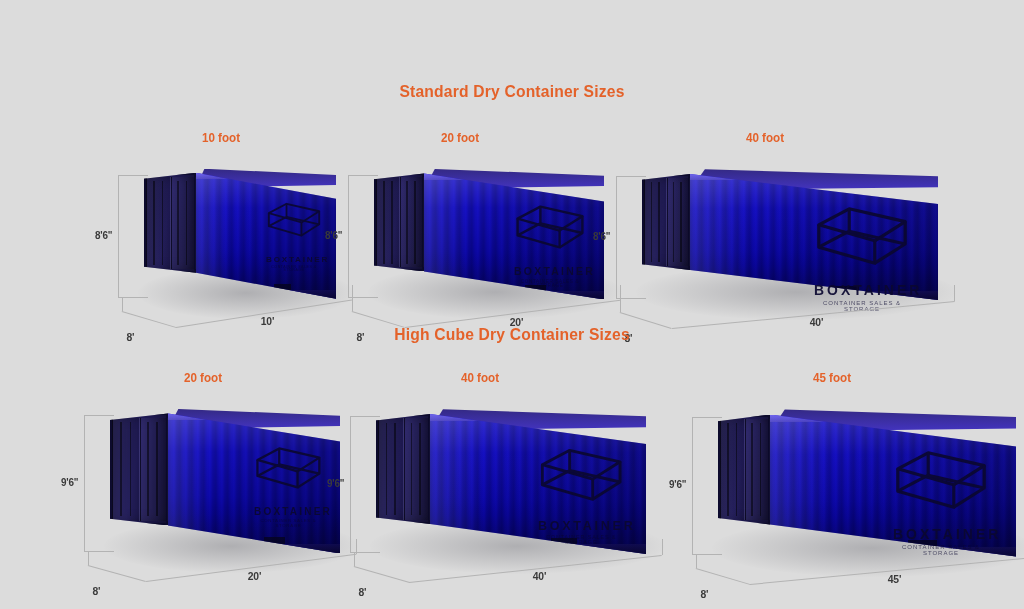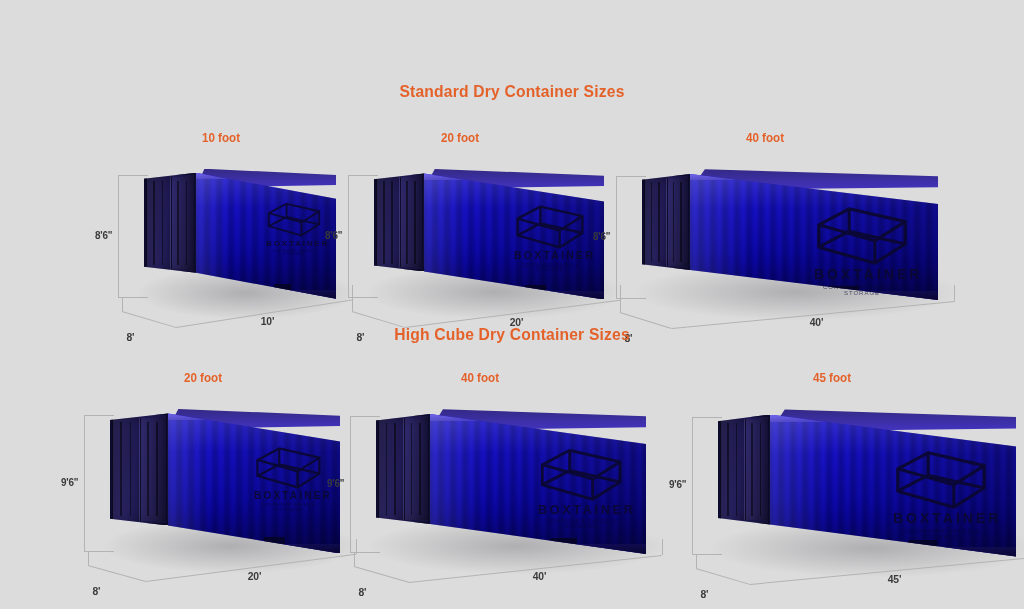--- a/index.html
+++ b/index.html
@@ -110,21 +110,21 @@
     background:linear-gradient(180deg,#2b2080,#3b2bbe);
     opacity:.95;
   }
 
   
   .logo{position:absolute;pointer-events:none;opacity:.92;}
   .logo svg{display:block;width:100%;height:auto;}
   .logo-word{
     text-align:center;color:#0b0830;font-weight:bold;
     letter-spacing:.22em;line-height:1;
-    margin-top:2px;
+    margin-top:18px;
   }
   .logo-sub{
     text-align:center;color:#0b0830;
     letter-spacing:.16em;line-height:1;opacity:.72;
     margin-top:2px;
   }
 
   
   .shadow{
     position:absolute;border-radius:50%;

